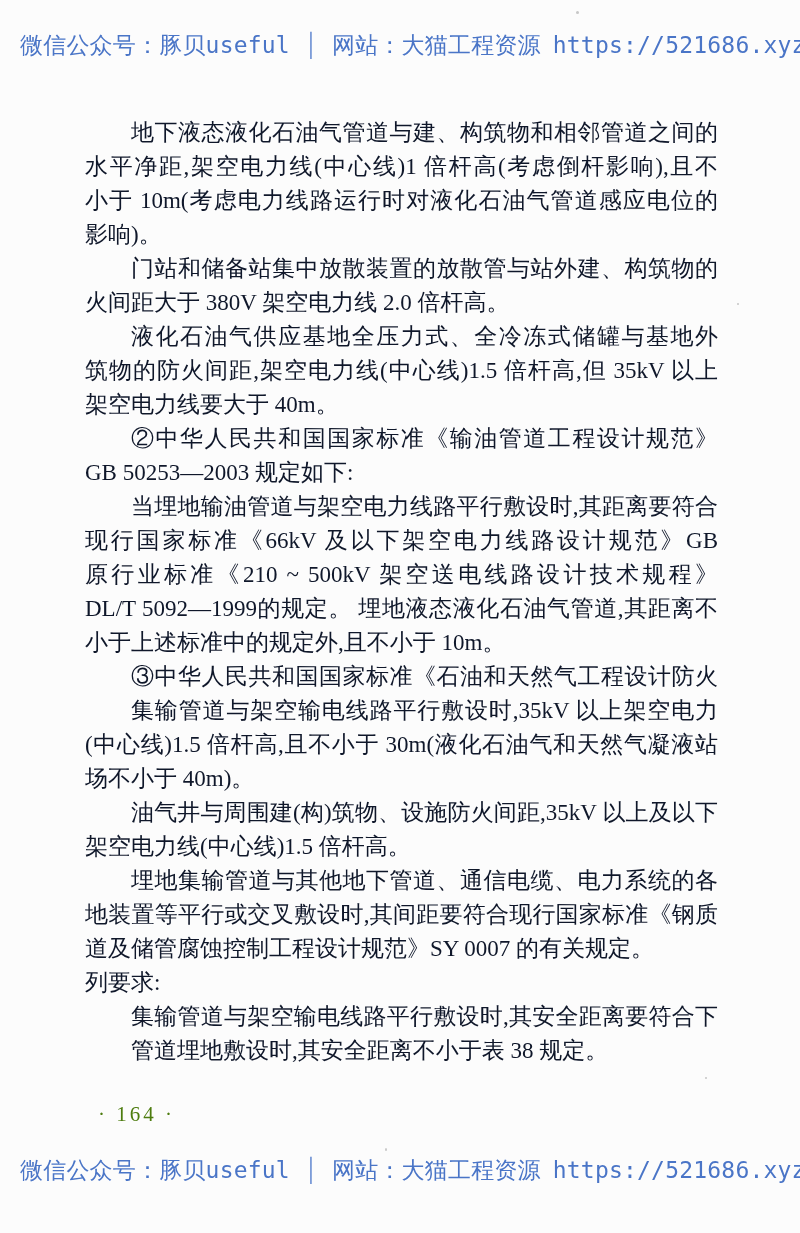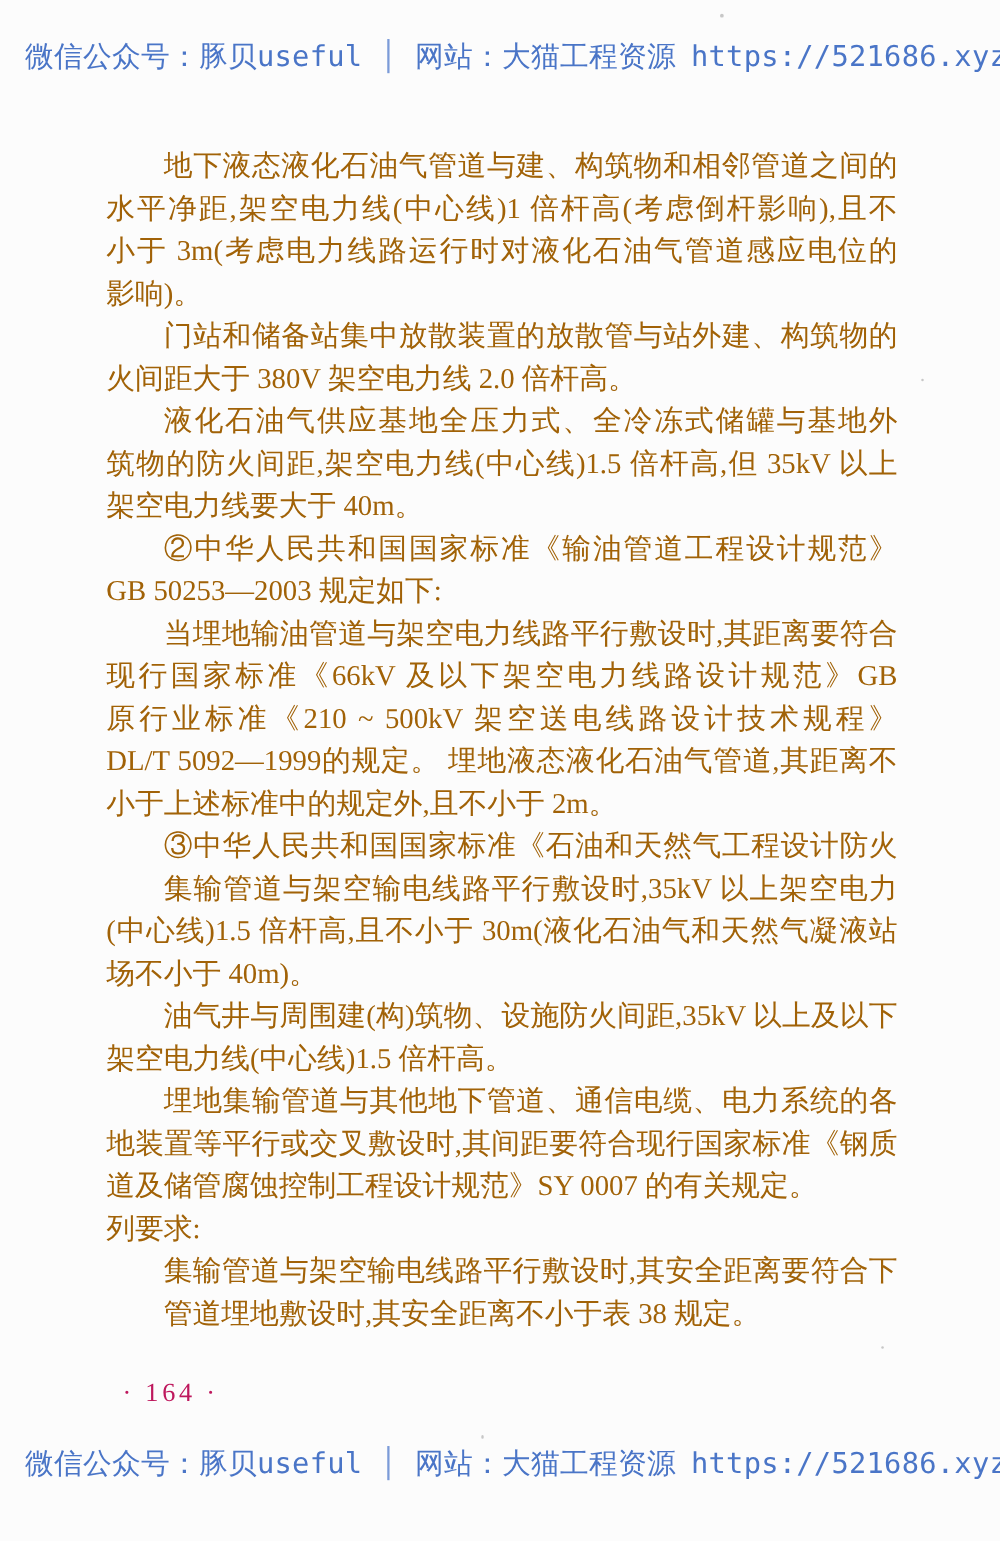--- a/index.html
+++ b/index.html
@@ -30,40 +30,40 @@
     color:#7b9bd8;
     font-weight:300;
   }
   .watermark .part{display:inline-block;}
   .watermark .url{margin-left:12px;}
   
   .body-text{
     position:absolute;
     left:85px;top:116px;
     width:633px;
-    color:#a16207;
+    color:#0f172a;
     overflow:hidden;
   }
   .line{
     height:34px;
     line-height:34px;
     font-size:23px;
     text-align:justify;
     text-align-last:left;
     overflow:hidden;
   }
   .line.fill{text-align-last:justify;}
   .line.indent{text-indent:2em;}
   
   .page-number{
     position:absolute;
     left:98px;top:1102px;
     font-size:21px;
     letter-spacing:3px;
-    color:#be185d;
+    color:#4d7c0f;
   }
   
   .speck{
     position:absolute;
     background:#9a9a9a;
     border-radius:50%;
     opacity:.55;
   }
 </style>
 </head>
@@ -71,34 +71,34 @@
 
 <div class="page">
 
   <div class="watermark top">
     <span class="part">微信公众号：豚贝useful</span><span class="sep">│</span><span class="part">网站：大猫工程资源</span><span class="part url">https://521686.xyz/</span>
   </div>
 
   <div class="body-text">
       <div class="line indent fill">地下液态液化石油气管道与建、构筑物和相邻管道之间的</div>
       <div class="line fill">水平净距,架空电力线(中心线)1 倍杆高(考虑倒杆影响),且不</div>
-      <div class="line fill">小于 3m(考虑电力线路运行时对液化石油气管道感应电位的</div>
+      <div class="line fill">小于 10m(考虑电力线路运行时对液化石油气管道感应电位的</div>
       <div class="line">影响)。</div>
       <div class="line indent fill">门站和储备站集中放散装置的放散管与站外建、构筑物的防</div>
       <div class="line">火间距大于 380V 架空电力线 2.0 倍杆高。</div>
       <div class="line indent fill">液化石油气供应基地全压力式、全冷冻式储罐与基地外建、构</div>
       <div class="line fill">筑物的防火间距,架空电力线(中心线)1.5 倍杆高,但 35kV 以上</div>
       <div class="line">架空电力线要大于 40m。</div>
       <div class="line indent fill">②中华人民共和国国家标准《输油管道工程设计规范》</div>
       <div class="line">GB 50253—2003 规定如下:</div>
       <div class="line indent fill">当埋地输油管道与架空电力线路平行敷设时,其距离要符合</div>
       <div class="line fill">现行国家标准《66kV 及以下架空电力线路设计规范》GB 50061 及</div>
       <div class="line fill">原行业标准《210 ~ 500kV 架空送电线路设计技术规程》</div>
       <div class="line fill">DL/T 5092—1999的规定。 埋地液态液化石油气管道,其距离不</div>
-      <div class="line">小于上述标准中的规定外,且不小于 2m。</div>
+      <div class="line">小于上述标准中的规定外,且不小于 10m。</div>
       <div class="line indent fill">③中华人民共和国国家标准《石油和天然气工程设计防火规</div>
       <div class="line indent fill">集输管道与架空输电线路平行敷设时,35kV 以上架空电力线</div>
       <div class="line fill">(中心线)1.5 倍杆高,且不小于 30m(液化石油气和天然气凝液站</div>
       <div class="line">场不小于 40m)。</div>
       <div class="line indent fill">油气井与周围建(构)筑物、设施防火间距,35kV 以上及以下</div>
       <div class="line">架空电力线(中心线)1.5 倍杆高。</div>
       <div class="line indent fill">埋地集输管道与其他地下管道、通信电缆、电力系统的各种接</div>
       <div class="line fill">地装置等平行或交叉敷设时,其间距要符合现行国家标准《钢质管</div>
       <div class="line">道及储管腐蚀控制工程设计规范》SY 0007 的有关规定。</div>
       <div class="line">列要求:</div>

